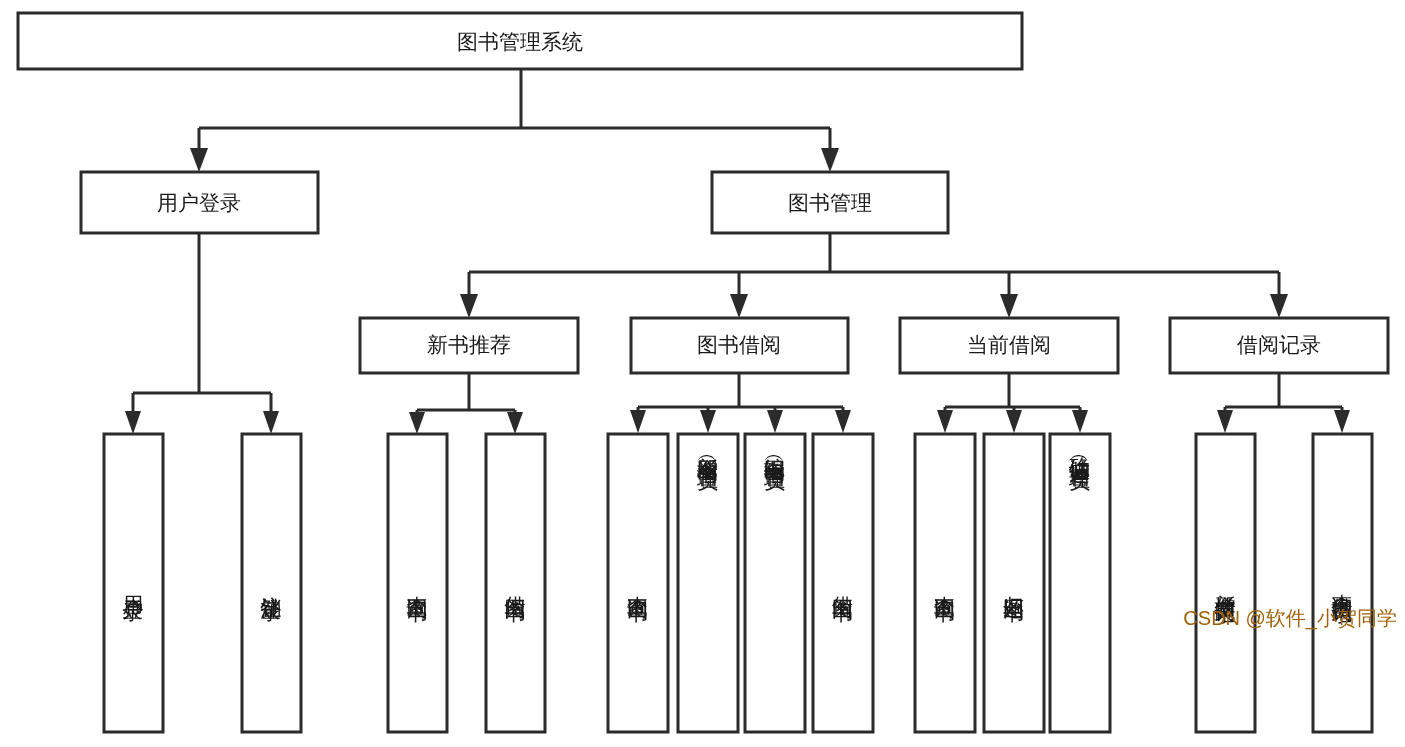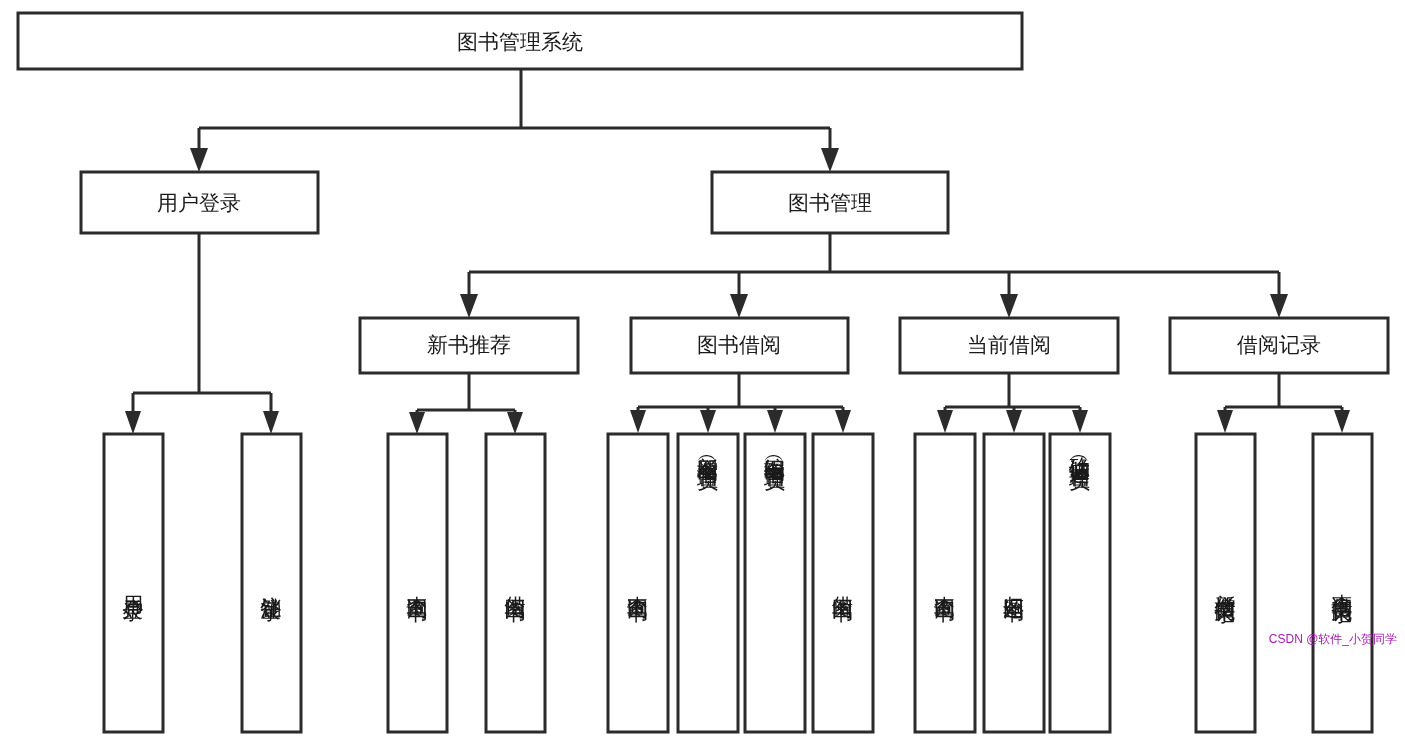--- a/index.html
+++ b/index.html
@@ -59,24 +59,24 @@
   .leaf-label-wrap {
     position: absolute;
     display: flex;
     align-items: center;
     justify-content: center;
     pointer-events: none;
   }
   #watermark {
     position: absolute;
     right: 8px;
-    bottom: 0;
-    font-family: "Liberation Sans", "DejaVu Sans", sans-serif;
-    font-size: 12px;
-    color: #a21caf;
+    bottom: 16px;
+    font-family: "Liberation Sans", "DejaVu Sans", sans-serif;
+    font-size: 20px;
+    color: #a16207;
     white-space: nowrap;
   }
 </style>
 </head>
 <body>
 
 <div id="diagram-root">
 
   <svg id="flow-svg" viewBox="0 0 1405 747" xmlns="http://www.w3.org/2000/svg">
 

